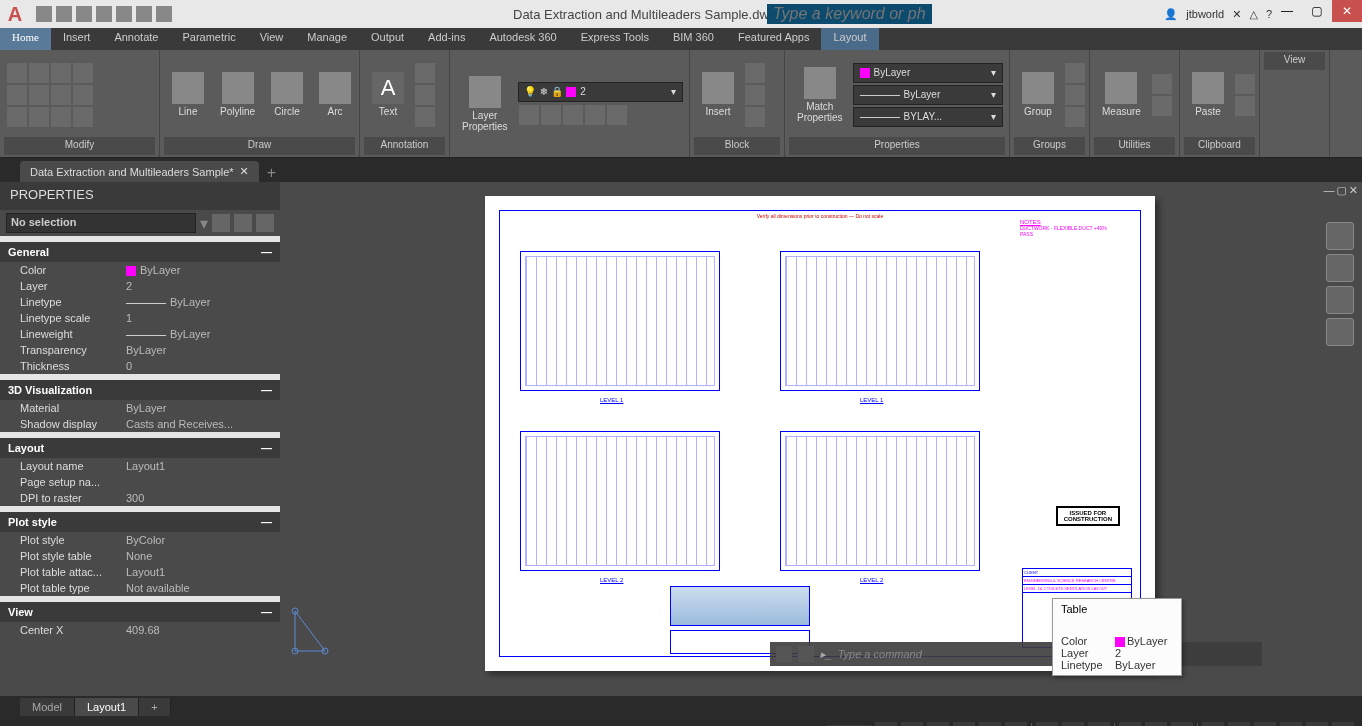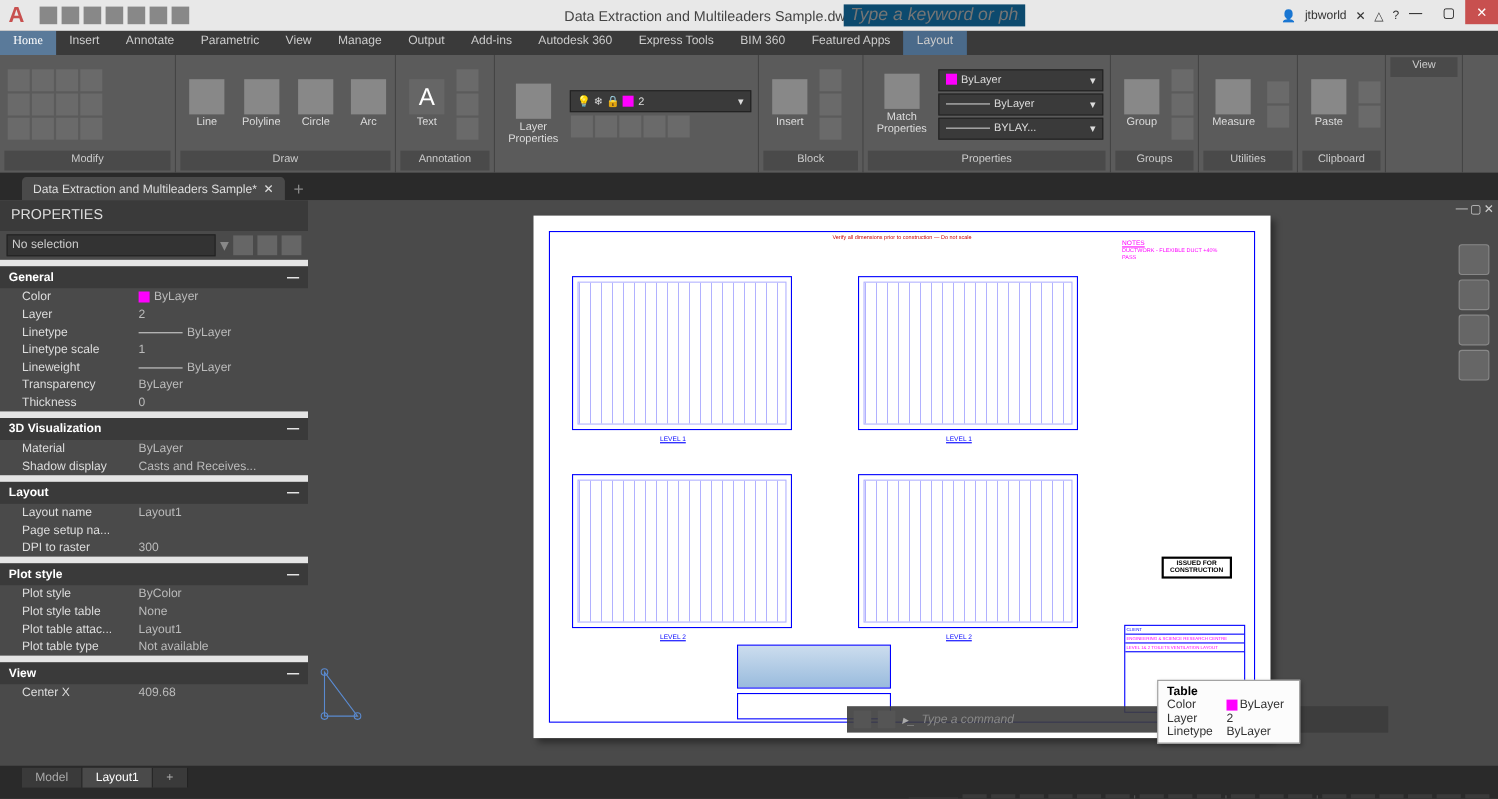--- a/index.html
+++ b/index.html
@@ -38,42 +38,42 @@
 
 
 .doc-tabs { height:24px; background:#2a2a2a; display:flex; align-items:end; padding-left:20px; }
 .doc-tab { background:#4a4a4a; color:#ddd; font-size:11px; padding:4px 10px; border-radius:4px 4px 0 0; display:flex; align-items:center; gap:6px; }
 
 
 .main { display:flex; height:514px; background:#4a4a4a; }
 .prop-panel { width:280px; background:#4a4a4a; display:flex; flex-direction:column; overflow:hidden; }
 .prop-title { height:28px; background:#3a3a3a; color:#ddd; font-size:13px; padding:5px 10px; }
 .prop-toolbar { height:26px; display:flex; align-items:center; padding:2px 6px; gap:4px; }
-.prop-select { flex:1; height:20px; background:#333; color:#ccc; font-size:11px; border:1px solid #222; padding:2px 4px; }
+.prop-select { flex:1; height:20px; background:#333; color:#ccc; font-size:11px; border:1px solid #222; padding:2px 4px;font-weight:bold; }
 .prop-icon { width:18px; height:18px; background:#666; }
 .prop-section { background:#3a3a3a; color:#fff; font-size:11px; font-weight:bold; padding:4px 8px; display:flex; justify-content:space-between; border-top:6px solid #e5e5e5; }
 .prop-row { display:flex; font-size:11px; color:#ddd; padding:2px 0; }
 .prop-row > :first-child { width:126px; padding-left:20px; }
 .prop-row > :last-child { flex:1; color:#bbb; }
 
 
 .canvas-wrap { flex:1; background:#4a4a4a; position:relative; overflow:hidden; }
 .paper { position:absolute; left:205px; top:14px; width:670px; height:475px; background:#fff; box-shadow:4px 4px 6px rgba(0,0,0,.4); }
 .paper-inner { position:absolute; inset:14px; border:1px solid #00f; }
 .dwg-quad { position:absolute; border:1px solid #00f; }
 .dwg-quad::before { content:""; position:absolute; inset:4px; border:1px solid #00f; background:repeating-linear-gradient(90deg,#00f 0,#00f 1px,transparent 1px,transparent 10px); opacity:.3; }
 .notes { position:absolute; right:20px; top:8px; font-size:6px; color:#f0f; width:100px; }
 .notes-h { text-decoration:underline; }
 .issued-box { position:absolute; right:20px; bottom:130px; border:2px solid #000; font-size:6px; padding:2px 6px; font-weight:bold; }
 .title-block { position:absolute; right:8px; bottom:8px; width:110px; height:80px; border:1px solid #00f; font-size:4px; }
 .title-block-row { border-bottom:1px solid #00f; padding:1px; color:#00f; }
 
 
 .tooltip { position:absolute; right:180px; bottom:20px; width:130px; background:#fcfcfc; border:1px solid #999; box-shadow:2px 2px 4px rgba(0,0,0,.3); font-size:11px; padding:4px 8px; z-index:10; }
-.tooltip-title { font-weight:bold; margin-bottom:0; }
+.tooltip-title { font-weight:normal; margin-bottom:20px; }
 .tooltip-row { display:flex; }
 .tooltip-row > :first-child { width:54px; color:#333; }
 .tooltip-row > :last-child { color:#333; }
 .swatch { display:inline-block; width:10px; height:10px; background:#f0f; margin-right:2px; vertical-align:middle; }
 
 
 .nav-tools { position:absolute; right:6px; top:40px; width:30px; display:flex; flex-direction:column; gap:4px; }
 .nav-tool { width:28px; height:28px; background:#666; border:1px solid #888; border-radius:3px; }
 
 

